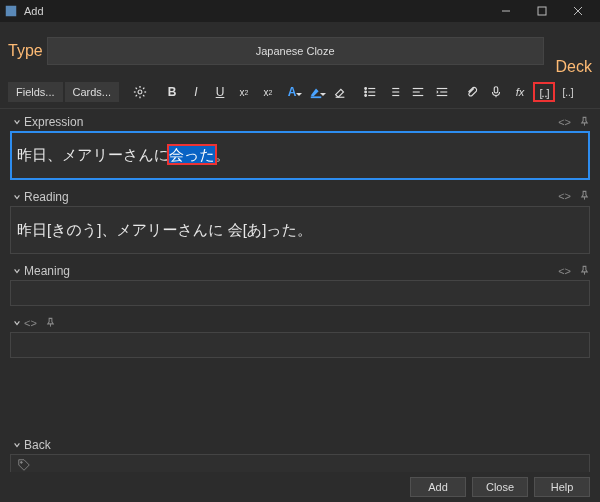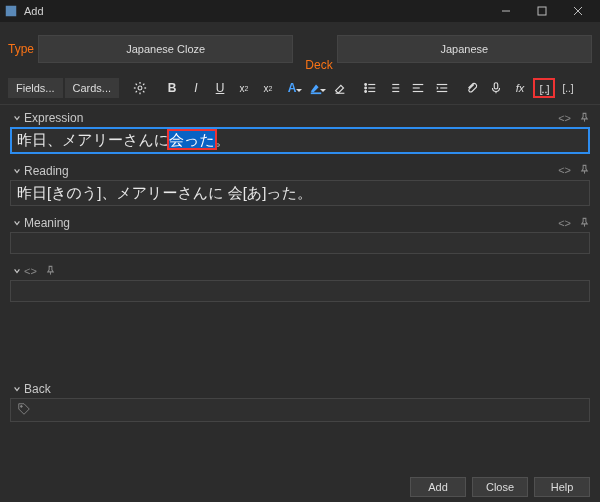--- a/index.html
+++ b/index.html
@@ -25,21 +25,21 @@
   .titlebar .spacer { flex:1; }
   .titlebar .win-btn { width: 36px; height: 22px; display:flex; align-items:center; justify-content:center; color:#bbb; }
   .titlebar .win-btn svg { width:10px; height:10px; stroke:#bbb; }
   
   .toprow {
     display: flex;
     align-items: center;
     padding: 4px 8px;
     gap: 4px;
   }
-  .toprow .label { font-size: 12px; color:#f97316; }
+  .toprow .label { font-size: 16px; color:#fdba74; }
   .toprow .sel {
     flex:1;
     background: #3a3a3a;
     border: 1px solid #444;
     height: 28px;
     display:flex; align-items:center; justify-content:center;
     font-size: 11px;
     color:#ddd;
   }
   
@@ -88,21 +88,21 @@
   }
   .chev { width:14px; display:flex; align-items:center; justify-content:center;}
   .chev svg { width:8px; height:8px; stroke:#c8c8c8; }
   .field-name { flex:1; font-size:12px; color:#c8c8c8; }
   .field-acts { display:flex; gap:8px; color:#888; }
   .field-acts span { font-size:11px; }
   .field-body {
     background:#2f2f2f;
     border:1px solid #444;
     min-height:22px;
-    padding:1px 6px;
+    padding:12px 6px;
     color:#e8e8e8;
     font-size:15px;
     line-height:1.5;
   }
   .field-body.focused {
     border:1px solid #2d8df0;
     box-shadow: 0 0 0 1px #2d8df0 inset;
   }
   .field-body.tall { min-height: 22px; }
   .sel-text {
@@ -180,21 +180,20 @@
         <line x1="1" y1="1" x2="9" y2="9" stroke-width="1"></line>
         <line x1="9" y1="1" x2="1" y2="9" stroke-width="1"></line>
       </svg>
   </span>
 </div>
 
 <div class="toprow">
   <span class="label">Type</span>
   <div class="sel">Japanese Cloze</div>
   <span class="label" style="margin-left:8px;margin-top:32px;">Deck</span>
-  <div class="sel">Japanese</div>
 </div>
 
 <div class="toolbar">
   <button class="tb-btn">Fields...</button>
   <button class="tb-btn">Cards...</button>
   <span style="width:6px"></span>
   <span class="tb-ico">
     <svg viewBox="0 0 16 16" fill="#ddd">
         <circle cx="8" cy="8" r="2.2" fill="none" stroke="#ddd" stroke-width="1.2"></circle>
         <g stroke="#ddd" stroke-width="1.5">

